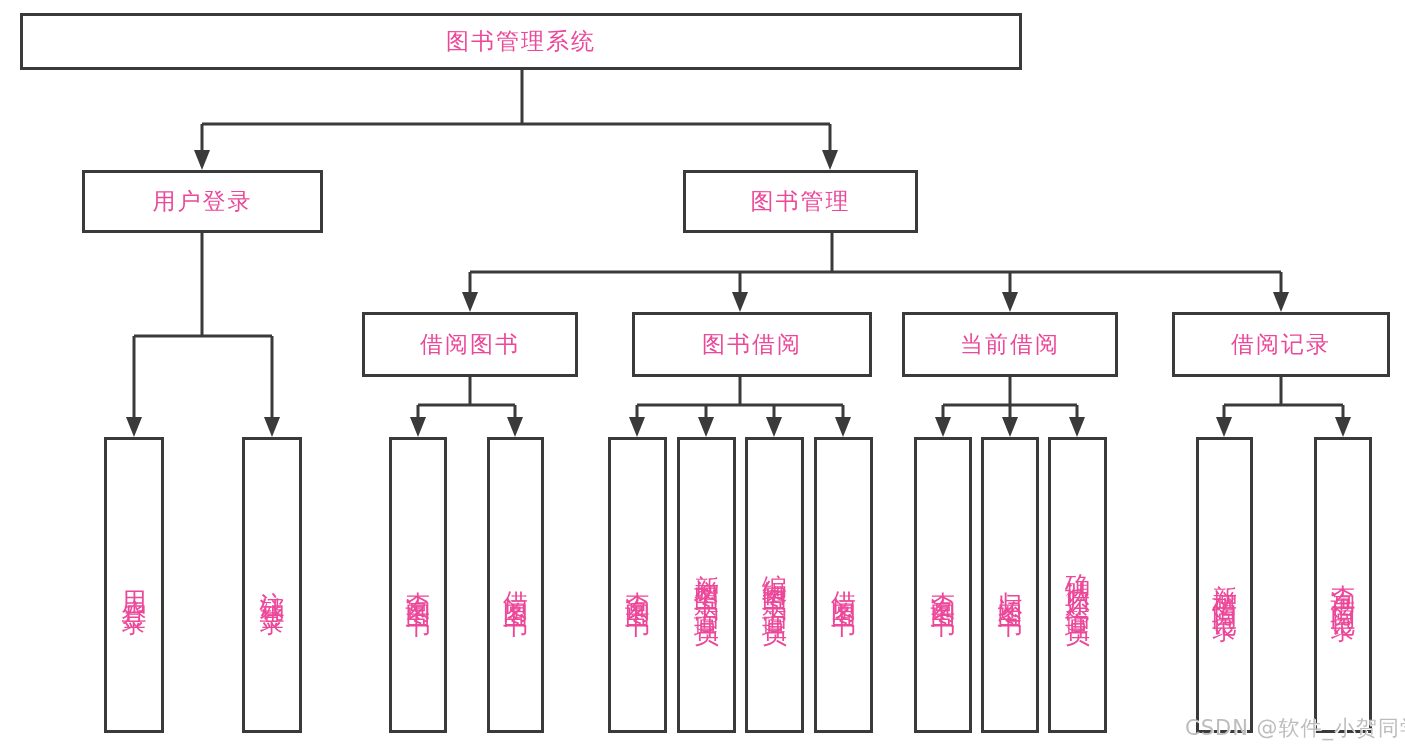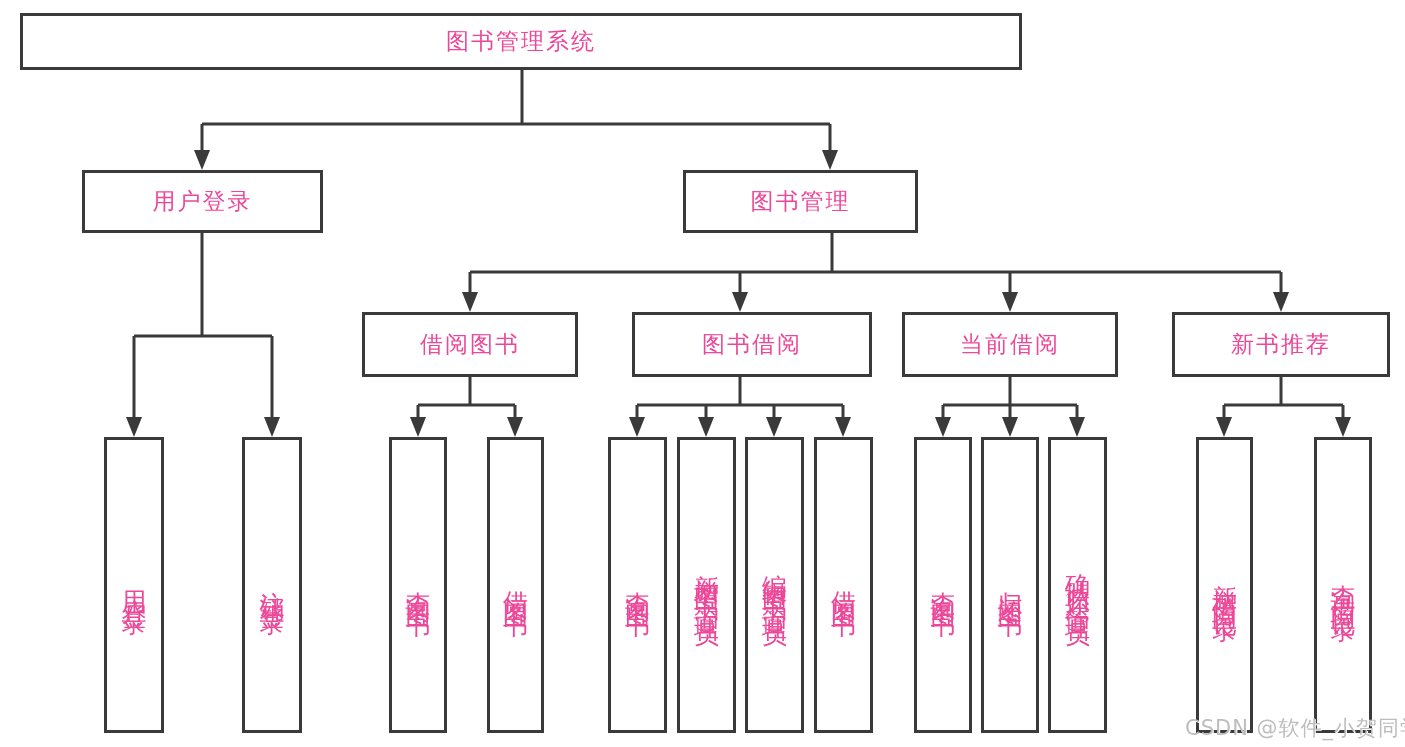--- a/index.html
+++ b/index.html
@@ -89,21 +89,21 @@
   <div class="node hl" style="left:362px;top:312px;width:216px;height:65px">
     <span>借阅图书</span>
   </div>
   <div class="node hl" style="left:632px;top:312px;width:240px;height:65px">
     <span>图书借阅</span>
   </div>
   <div class="node hl" style="left:902px;top:312px;width:216px;height:65px">
     <span>当前借阅</span>
   </div>
   <div class="node hl" style="left:1172px;top:312px;width:218px;height:65px">
-    <span>新书推荐</span>
+    <span>借阅记录</span>
   </div>
 
   <div class="node vl" style="left:104px;top:437px;width:60px;height:296px">
     <span>用户登录</span>
   </div>
   <div class="node vl" style="left:242px;top:437px;width:60px;height:296px">
     <span>注销登录</span>
   </div>
 
   <div class="node vl" style="left:389px;top:437px;width:58px;height:296px">

